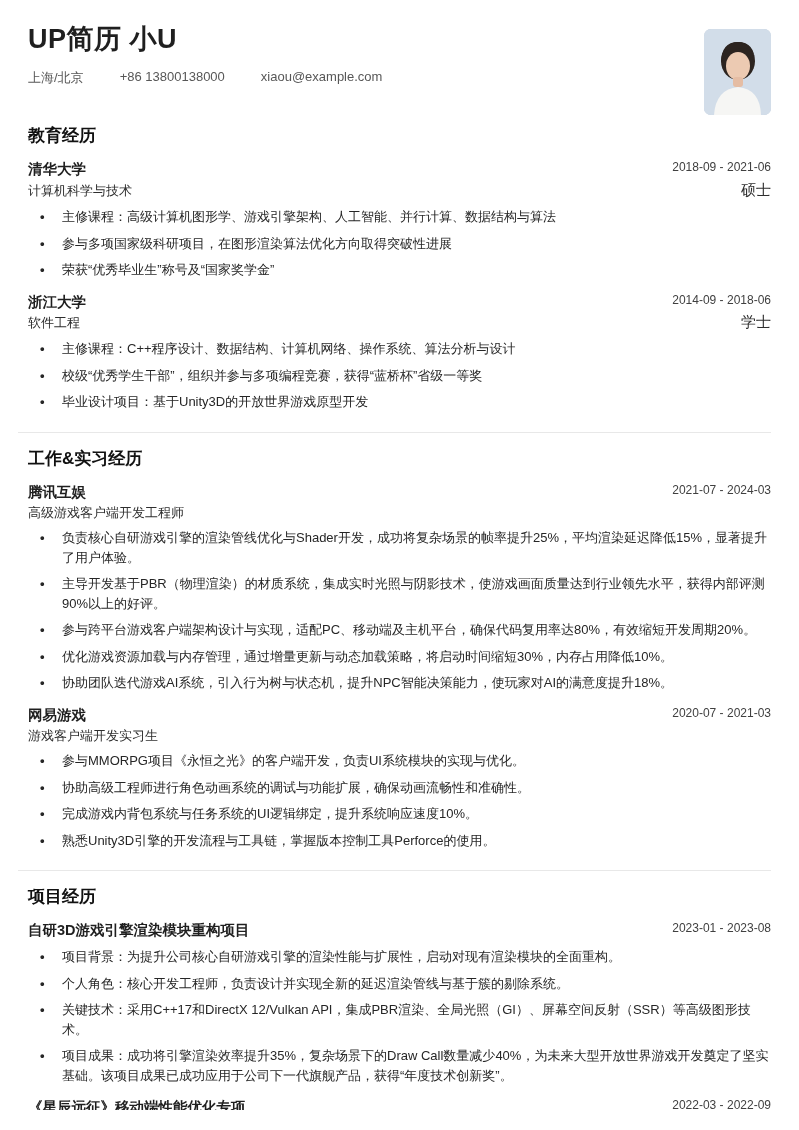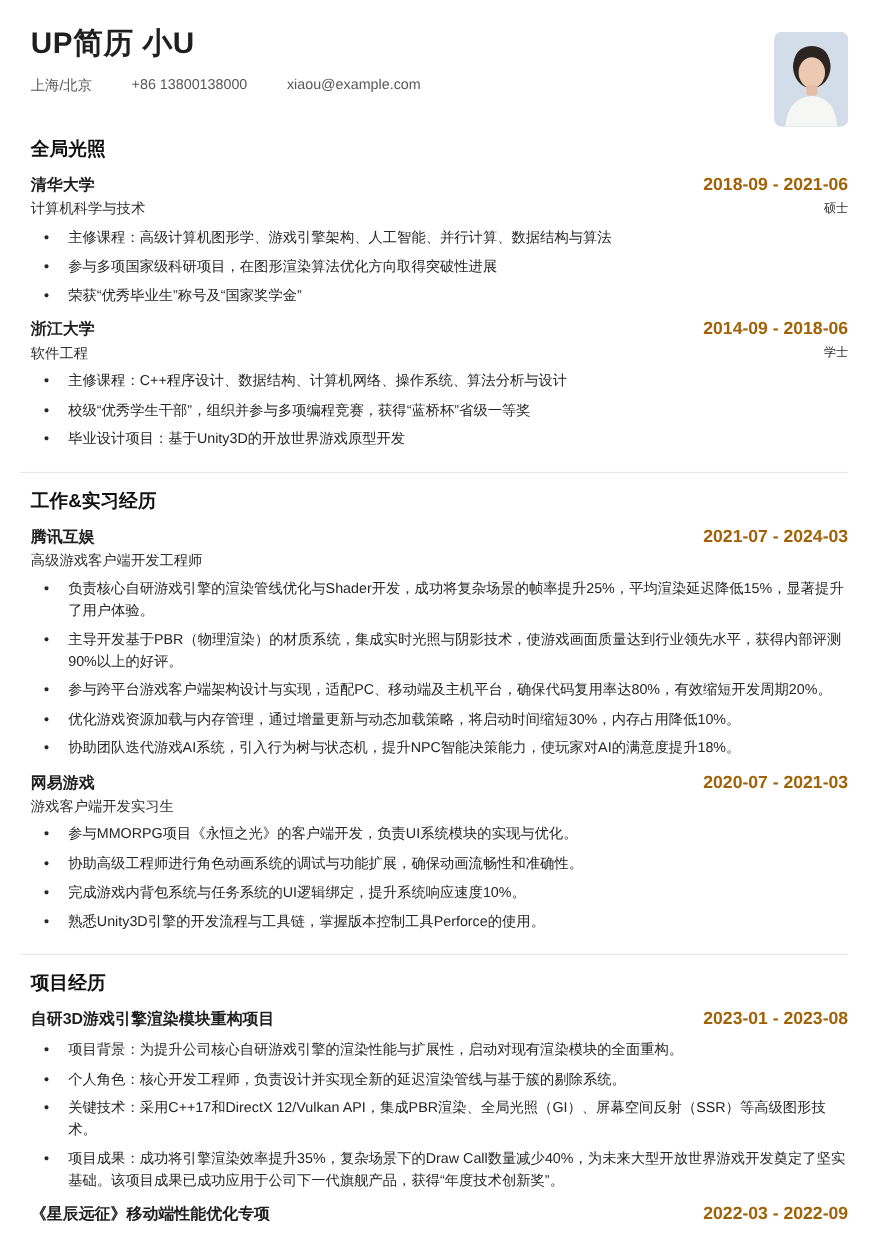--- a/index.html
+++ b/index.html
@@ -20,24 +20,24 @@
     border-radius: 7px; overflow: hidden; background: #c9d5e3;
   }
   .photo svg { display: block; }
 
   
   .divider { border-top: 1px solid #e8e8e8; margin: 20px 0 15px -10px; width: 753px; }
   .section-title { font-size: 17px; font-weight: 700; color: #111; line-height: 1.3; margin-bottom: 9px; }
   .entry { margin-top: 13px; }
   .entry-head { display: flex; justify-content: space-between; align-items: flex-start; }
   .entry-title { font-size: 14.5px; font-weight: 700; color: #1f1f1f; line-height: 1.3; }
-  .entry-date { font-size: 16px; font-weight: 700; color: #a16207; white-space: nowrap; }
+  .entry-date { font-size: 12px; font-weight: 400; color: #404040; white-space: nowrap; }
   .entry-sub { display: flex; justify-content: space-between; align-items: center; margin-top: 2px; }
   .entry-role { font-size: 13px; color: #2e2e2e; line-height: 1.35; }
-  .entry-degree { font-size: 11px; color: #2e2e2e; }
+  .entry-degree { font-size: 15px; color: #2e2e2e; }
 
   ul.bullets { list-style: none; margin-top: 6px; }
   ul.bullets li { display: flex; font-size: 13px; line-height: 1.5; margin-top: 7px; color: #262626; }
   .marker { flex: none; width: 22px; margin-left: 12px; font-weight: 700; font-size: 13px; }
   .bullet-text { flex: 1; }
   .bullet-text .b { font-weight: 400; }
 </style>
 </head>
 <body>
 
@@ -63,21 +63,21 @@
 
         <rect x="29" y="48" width="10" height="10" rx="3" fill="#e5bda4"></rect>
 
         <path d="M10 86 Q12 60 34 58 Q56 60 57 86 Z" fill="#f6f6f4"></path>
       </svg>
     </div>
   </header>
 
   <main id="sections">
       <section class="section">
-        <h2 class="section-title">全局光照</h2>
+        <h2 class="section-title">教育经历</h2>
         <div class="entry">
           <div class="entry-head">
             <span class="entry-title">清华大学</span>
             <span class="entry-date">2018-09 - 2021-06</span>
           </div>
           <div class="entry-sub">
             <span class="entry-role">计算机科学与技术</span>
             <span class="entry-degree">硕士</span>
           </div>
           <ul class="bullets">

